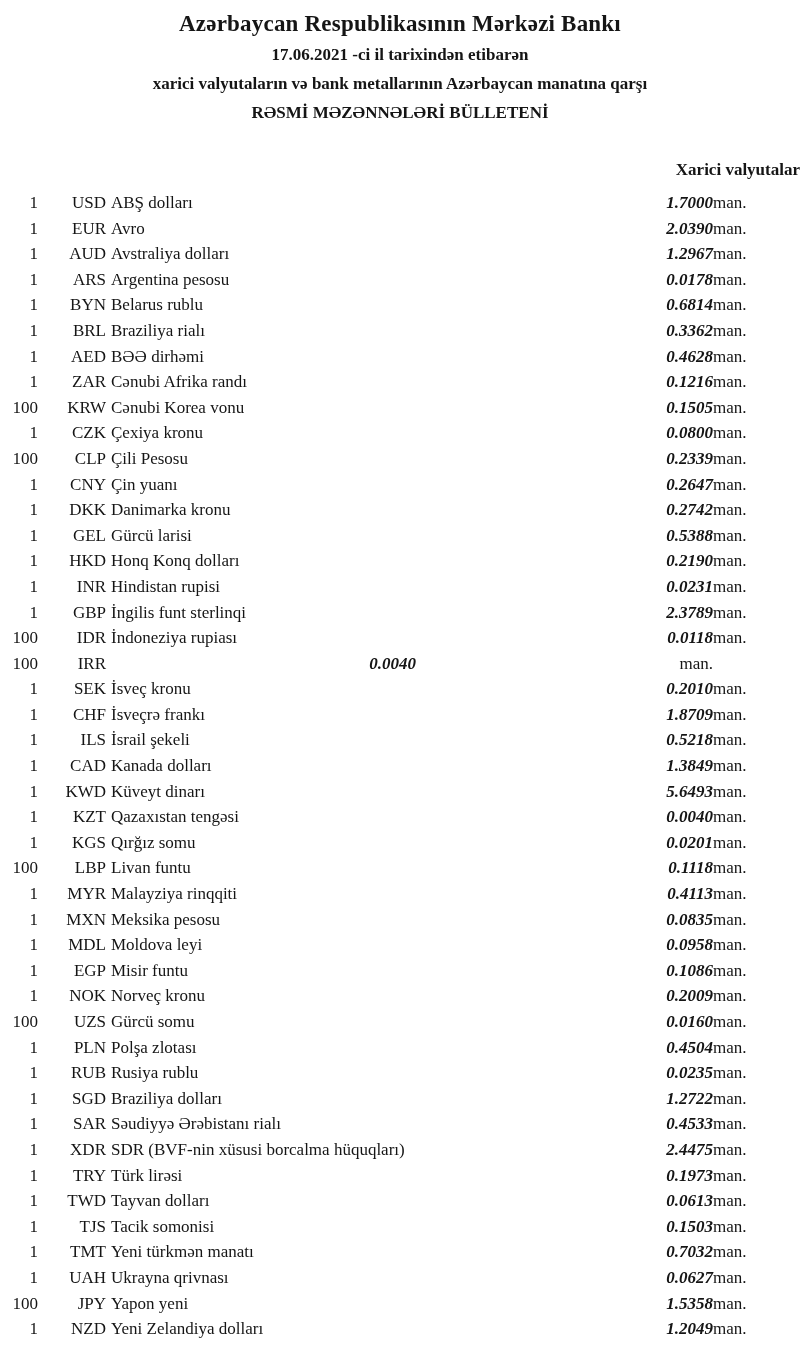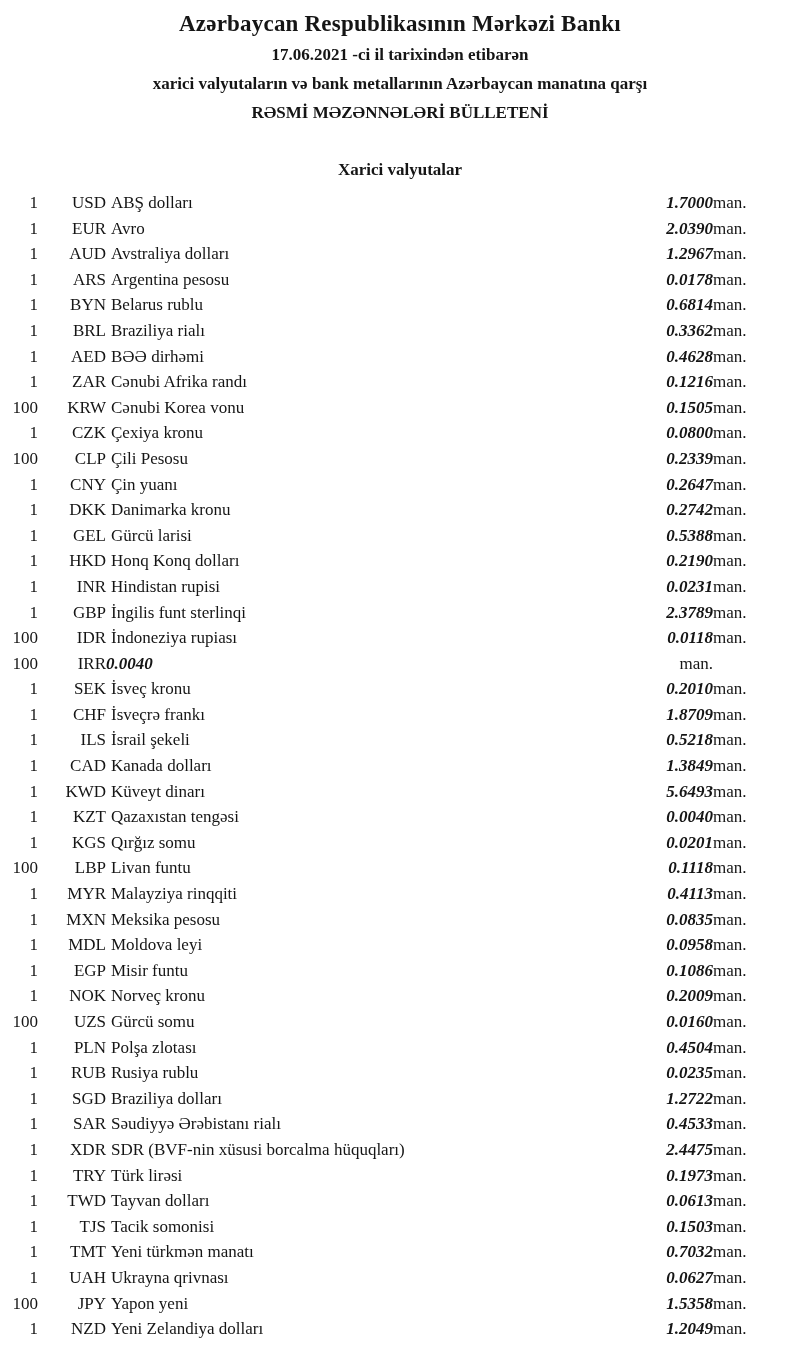--- a/index.html
+++ b/index.html
@@ -26,21 +26,21 @@
     font-weight: bold;
     line-height: 32px;
     letter-spacing: 0.2px;
   }
   .doc-subtitle {
     font-size: 17px;
     font-weight: bold;
     line-height: 29px;
   }
   .section-title {
-    text-align: center;
+    text-align: right;
     font-size: 17px;
     font-weight: bold;
     line-height: 25px;
     margin-top: 30px;
   }
   .rates-table {
     margin-top: 8px;
   }
   .rate-row {
     display: grid;
@@ -60,21 +60,21 @@
     text-align: right;
     white-space: nowrap;
   }
   .cell-name {
     text-align: left;
     padding-left: 5px;
     white-space: nowrap;
     overflow: hidden;
   }
   .cell-rate {
-    text-align: left;
+    text-align: center;
     font-weight: bold;
     font-style: italic;
     white-space: nowrap;
   }
   .cell-unit {
     white-space: nowrap;
   }
 </style>
 </head>
 <body>

